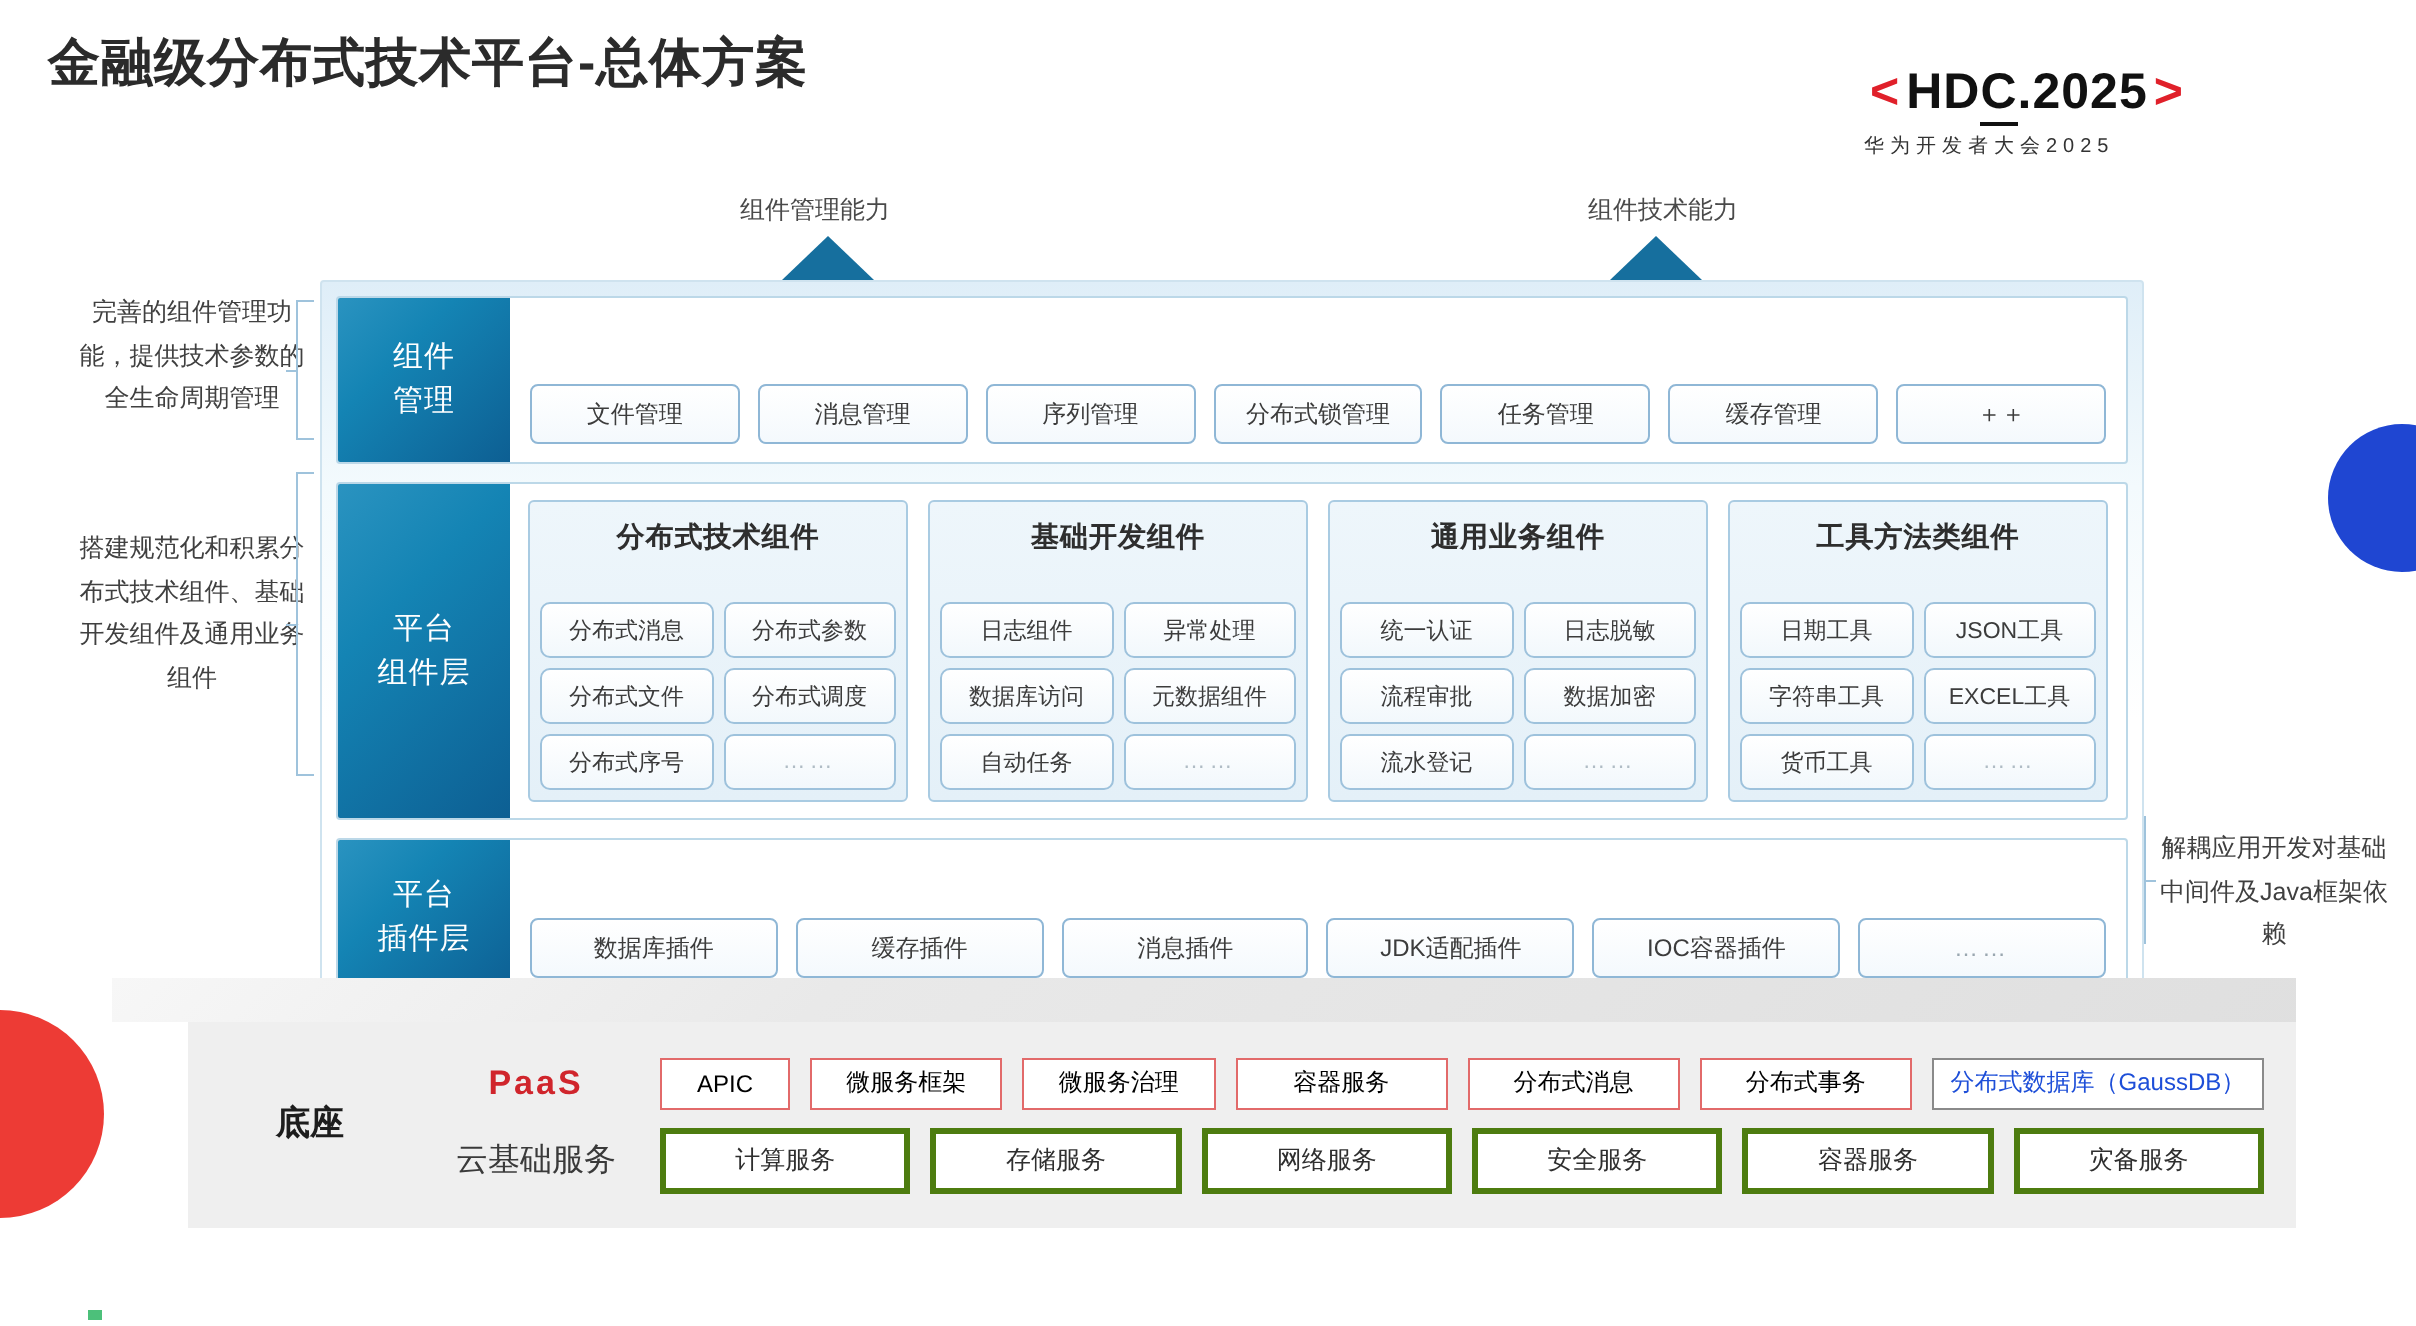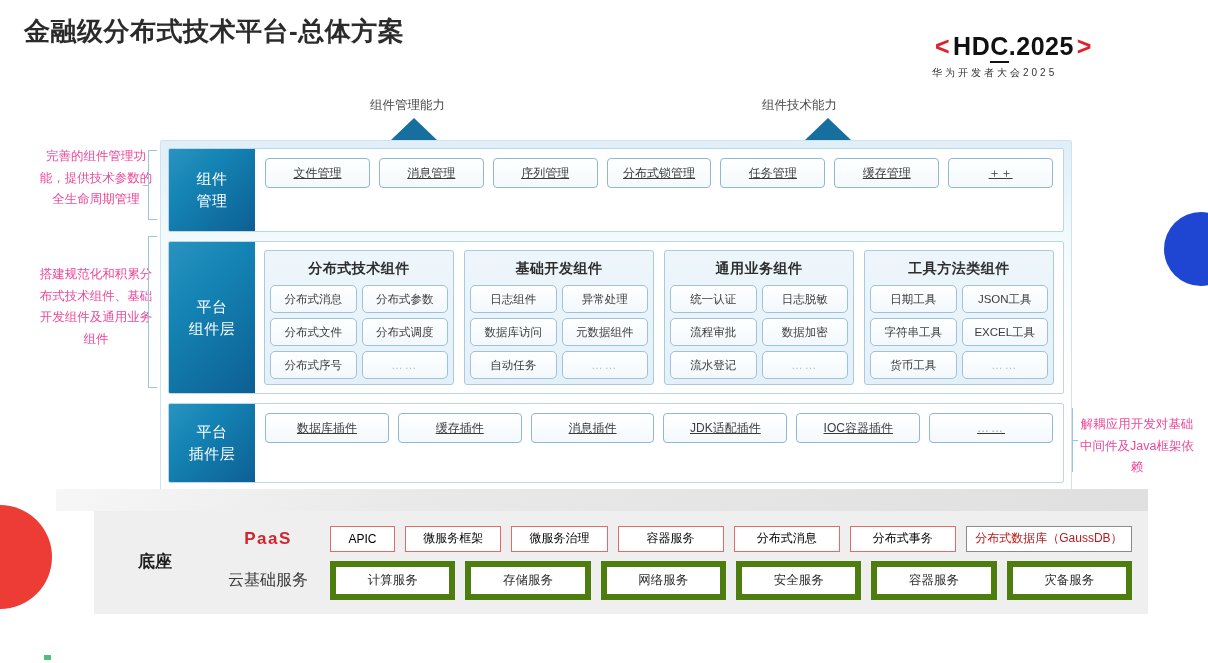--- a/index.html
+++ b/index.html
@@ -131,24 +131,23 @@
     flex-direction: column;
     align-items: center;
     justify-content: center;
     line-height: 1.45;
     text-align: center;
     letter-spacing: .5px;
   }
   .layer-body {
     flex: 1 1 auto;
     display: flex;
-    align-items: flex-start;
+    align-items: flex-end;
     padding: 9px 10px;
     gap: 9px;
-    text-decoration: underline;
   }
 
   
   .chip {
     flex: 1 1 0;
     height: 28px;
     border: 1px solid #8fb7d6;
     border-radius: 4px;
     background: linear-gradient(180deg,#ffffff 0%, #f4f9fd 100%);
     display: flex;
@@ -173,21 +172,21 @@
     border-radius: 3px;
     background: linear-gradient(180deg,#eef6fb 0%, #e4f0f8 100%);
     padding: 5px;
     box-sizing: border-box;
   }
   .group-title {
     text-align: center;
     font-size: 14px;
     font-weight: bold;
     color: #2e2e2e;
-    padding: 4px 0 7px;
+    padding: 4px 0 23px;
     letter-spacing: .5px;
   }
   .group-grid {
     display: grid;
     grid-template-columns: 1fr 1fr;
     gap: 5px;
   }
   .cell {
     height: 26px;
     border: 1px solid #9ec2dc;
@@ -200,21 +199,21 @@
     color: #3c3c3c;
     white-space: nowrap;
   }
   .cell.dots { color: #b0bcc5; letter-spacing: 2px; }
 
   
   .side-note {
     position: absolute;
     font-size: 12.5px;
     line-height: 1.72;
-    color: #ec4899;
+    color: #404040;
     text-align: center;
   }
   .side-note.left { left: 38px; width: 116px; }
   .side-note.right { left: 1078px; width: 118px; }
 
   .bracket {
     position: absolute;
     border: 1px solid #9fc3dc;
     width: 9px;
     box-sizing: border-box;
@@ -301,29 +300,29 @@
     box-sizing: border-box;
   }
   .box-gray {
     height: 26px;
     border: 1px solid #8a8a8a;
     background: #ffffff;
     display: flex;
     align-items: center;
     justify-content: center;
     font-size: 12px;
-    color: #b91c1c;
+    color: #1d4ed8;
     white-space: nowrap;
     padding: 0 6px;
     box-sizing: border-box;
   }
   .box-svc {
     flex: 1 1 0;
     height: 27px;
-    border: 6px solid #4d7c0f;
+    border: 3px solid #4d7c0f;
     background: #ffffff;
     display: flex;
     align-items: center;
     justify-content: center;
     font-size: 12.5px;
     color: #2f2f2f;
     white-space: nowrap;
   }
 </style>
 </head>
@@ -339,21 +338,21 @@
 <div class="deco-blue-circle"></div>
 <div class="deco-red-wedge"></div>
 <div class="deco-green-tick"></div>
 
 <div class="arrow-label" style="left:370px; top:97px;">组件管理能力</div>
 <div class="arrow" style="left:391px; top:118px;">
   <div class="shaft"></div>
     <div class="head"></div>
 </div>
 
-<div class="arrow-label" style="left:762px; top:97px;">组件技术能力</div>
+<div class="arrow-label" style="left:794px; top:97px;">组件技术能力</div>
 <div class="arrow" style="left:805px; top:118px;">
   <div class="shaft"></div>
     <div class="head"></div>
 </div>
 
 <div class="side-note left" style="top:146px;">完善的组件管理功能，提供技术参数的全生命周期管理</div>
 <div class="side-note left" style="top:264px;">搭建规范化和积累分布式技术组件、基础开发组件及通用业务组件</div>
 <div class="side-note right" style="top:414px;">解耦应用开发对基础中间件及Java框架依赖</div>
 
 <div class="bracket left" style="left:148px; top:150px; height:70px;">

